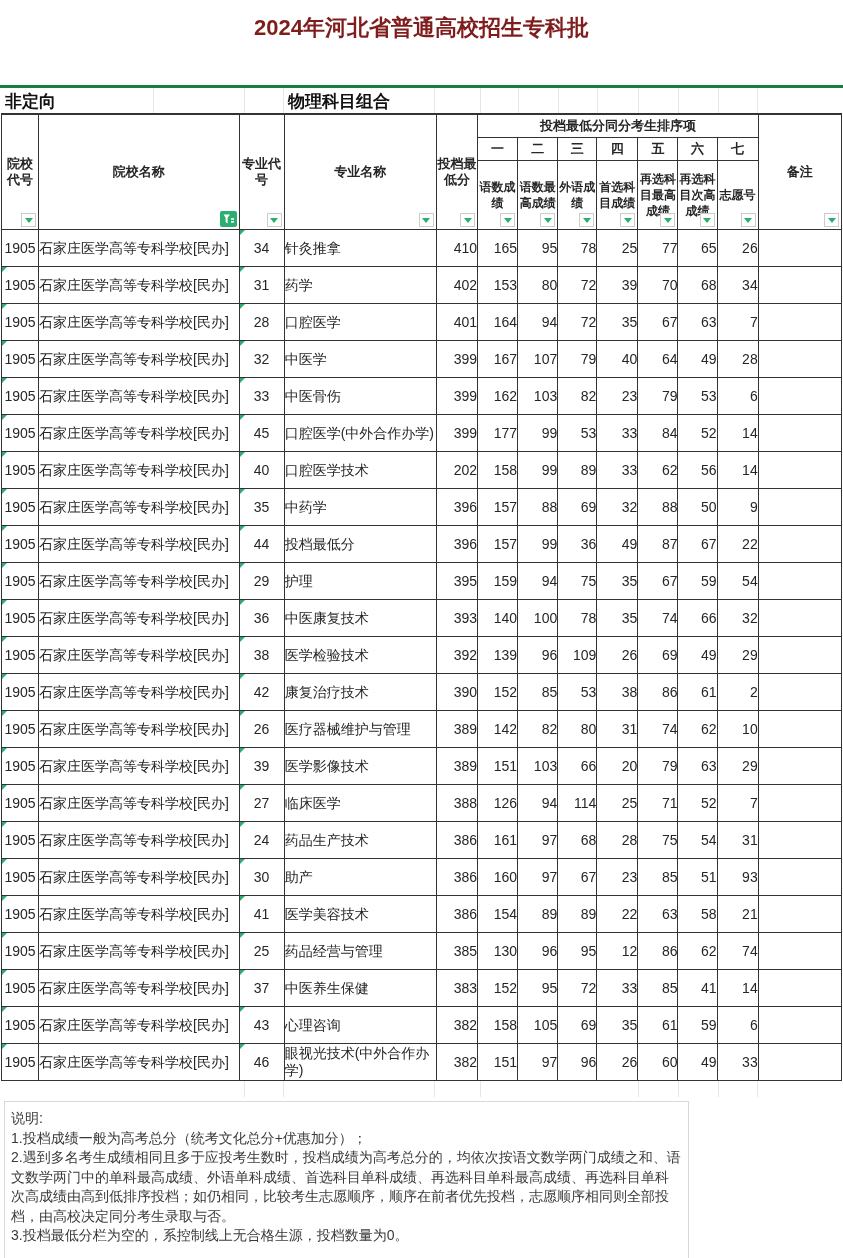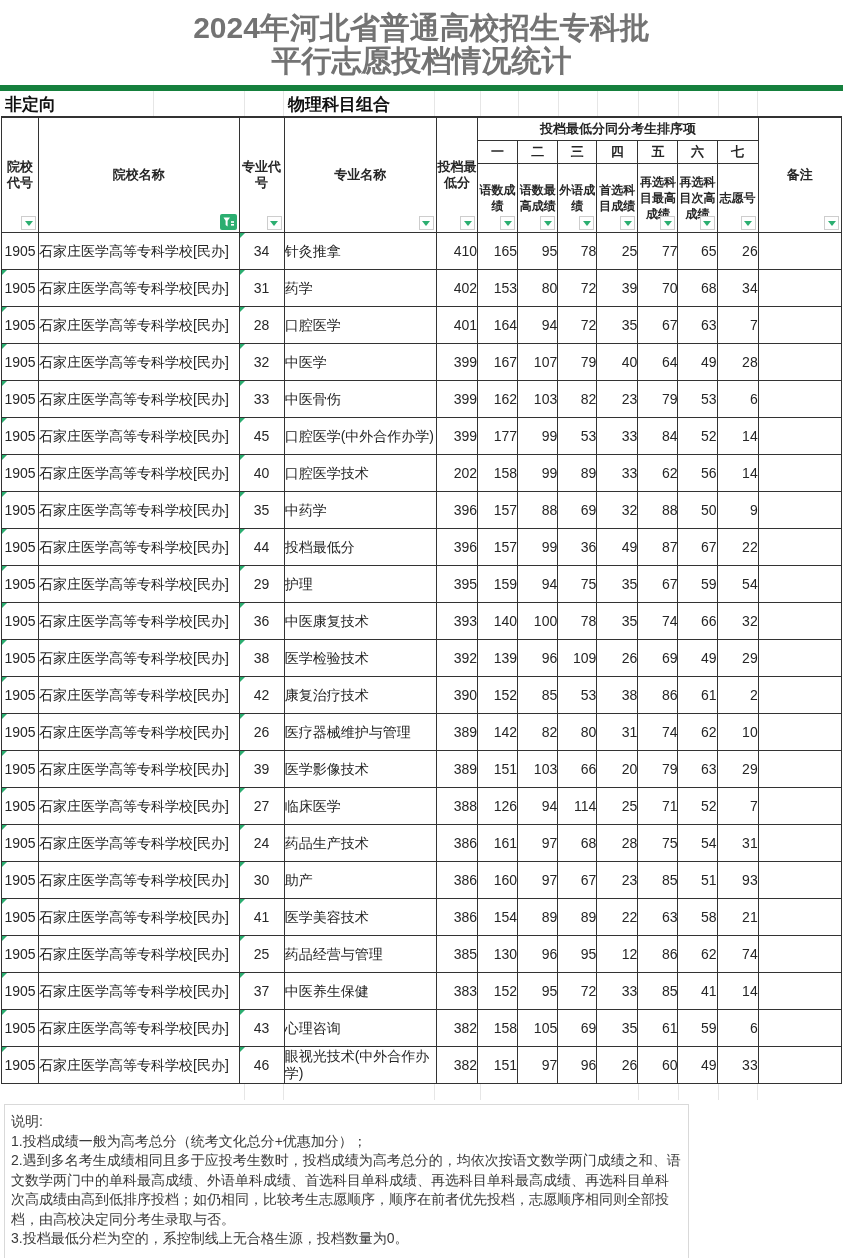--- a/index.html
+++ b/index.html
@@ -3,24 +3,24 @@
 <meta charset="utf-8">
 <style>
   html,body { margin:0; padding:0; background:#ffffff; }
   body {
     width:843px; height:1258px; overflow:hidden;
     font-family:"Liberation Sans","DejaVu Sans",sans-serif;
     color:#262626;
   }
   
   .title-block { padding-top:11px; height:74px; text-align:center; }
-  .title-line { font-size:30px; font-weight:bold; line-height:33px; color:#737373; }
-
-  
-  .region-row { position:relative; height:25px; border-top:6px solid #15803d; }
+  .title-line { font-size:22px; font-weight:bold; line-height:33px; color:#7f1d1d; }
+
+  
+  .region-row { position:relative; height:25px; border-top:3px solid #15803d; }
   .region-row .vline { position:absolute; top:0; bottom:0; width:1px; background:#e6e6e6; }
   .region-label { position:absolute; top:50%; transform:translateY(-50%); font-size:17px; font-weight:bold; color:#111; white-space:nowrap; }
   .region-label.left  { left:5px; }
   .region-label.mid   { left:288px; }
 
   
   table.grid { border-collapse:collapse; table-layout:fixed; width:841px; margin-left:1px; }
   table.grid th, table.grid td { border:1px solid #333; padding:0; position:relative; overflow:hidden; }
   table.grid { border:1px solid #333; border-top:2px solid #333; }
   thead th { font-size:13px; font-weight:bold; text-align:center; vertical-align:middle; line-height:16px; background:#fff; }
@@ -71,21 +71,20 @@
     margin:4px; border:1px solid #d9d9d9; box-sizing:border-box; width:685px;
     padding:7px 6px 12px 6px; font-size:14px; line-height:19.5px; color:#3a3a3a;
   }
   .notes p { margin:0; }
 </style>
 </head>
 <body>
 
 <div class="title-block">
   <div class="title-line">2024年河北省普通高校招生专科批</div>
-  <div class="title-line">平行志愿投档情况统计</div>
 </div>
 
 <div class="region-row">
   <div class="vline" style="left:153px"></div>
   <div class="vline" style="left:244px"></div>
   <div class="vline" style="left:283px"></div>
   <div class="vline" style="left:434px"></div>
   <div class="vline" style="left:480px"></div>
   <div class="vline" style="left:518px"></div>
   <div class="vline" style="left:558px"></div>

